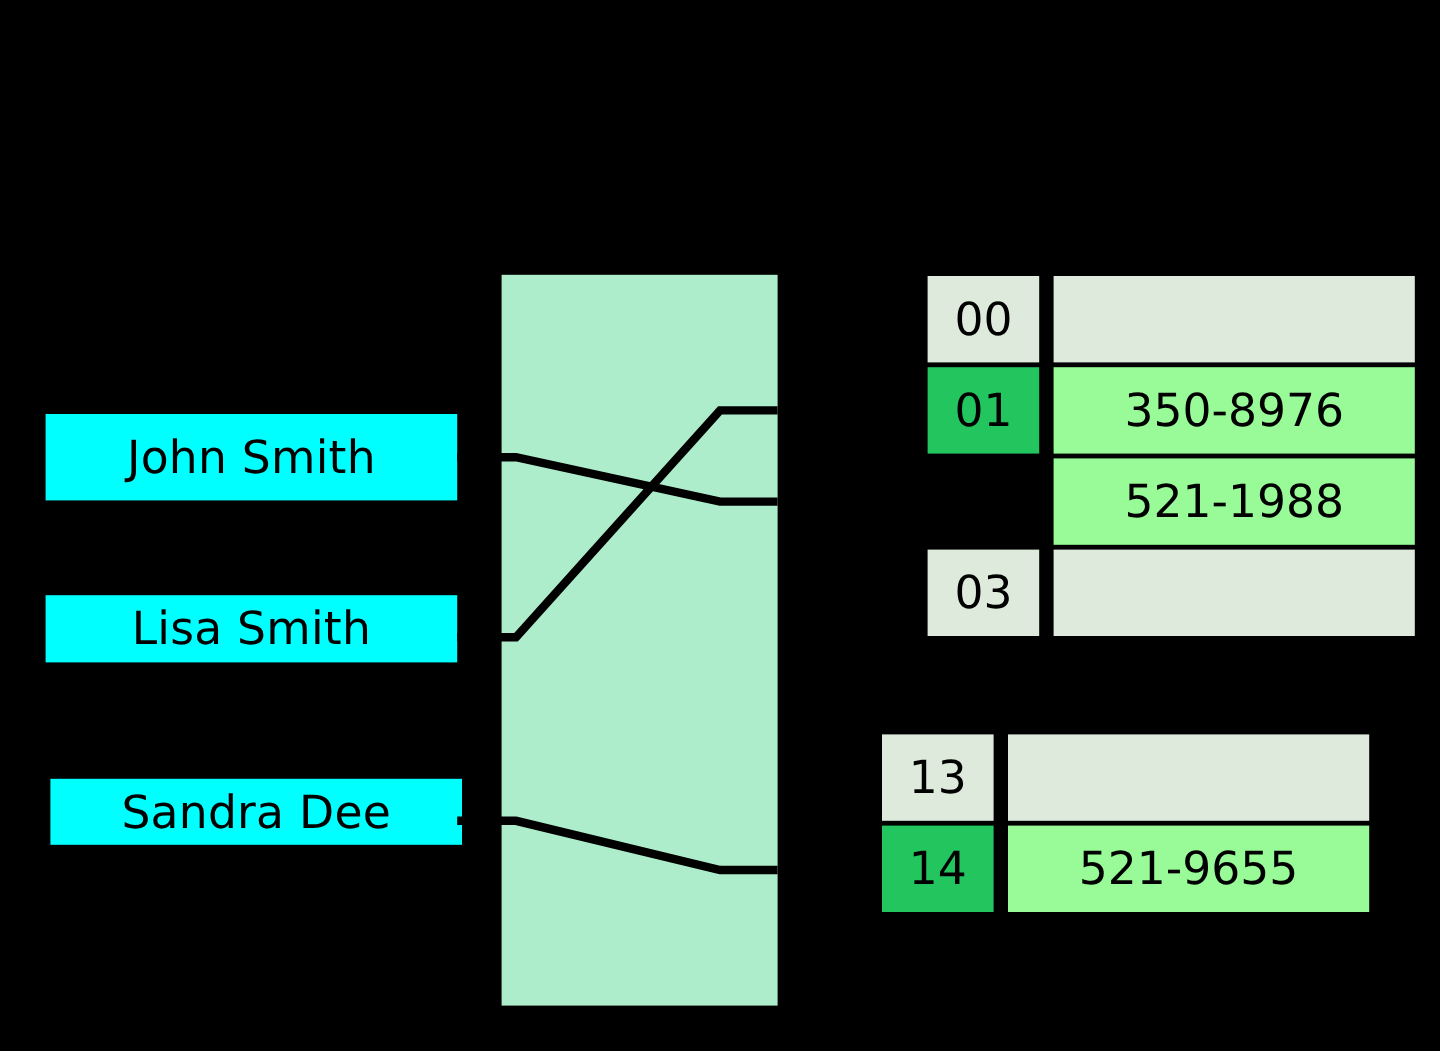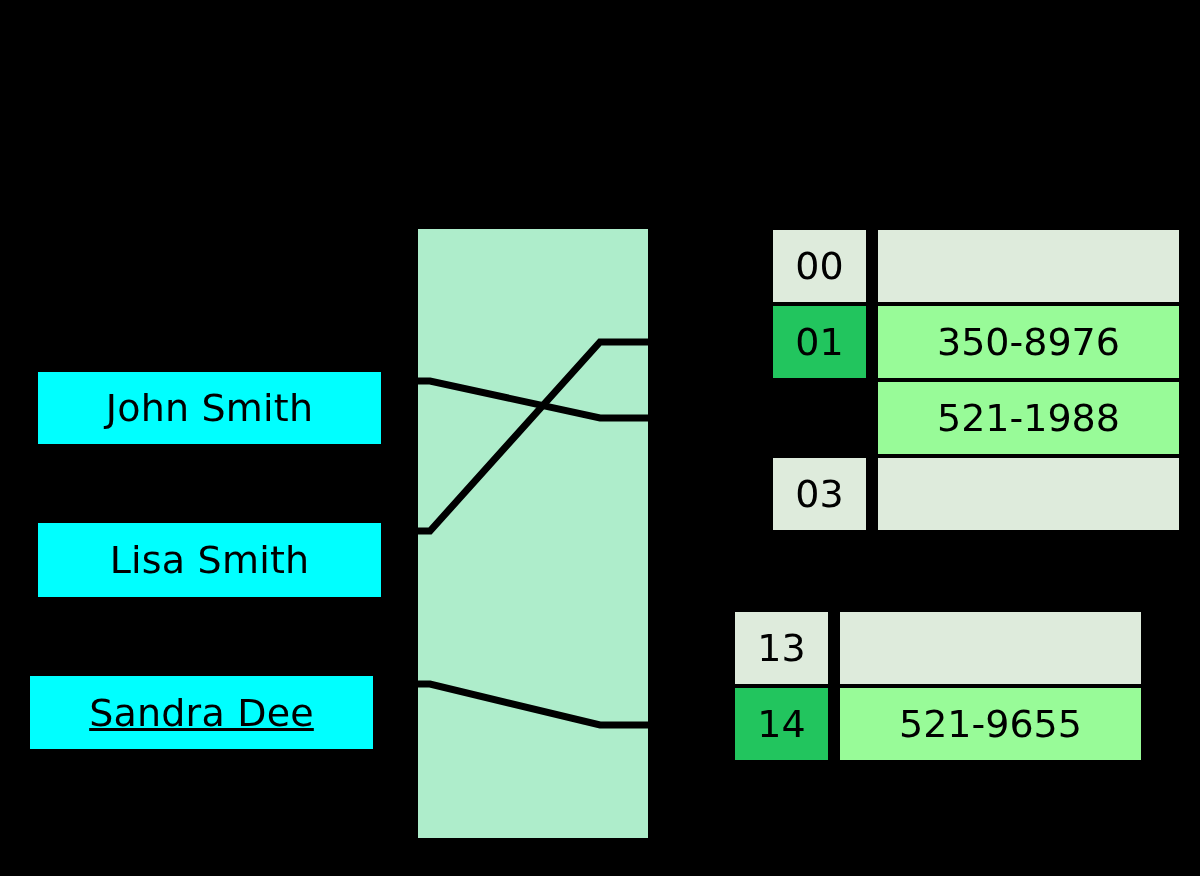--- a/index.html
+++ b/index.html
@@ -24,21 +24,20 @@
     position: absolute;
     background: #00FFFF;
     color: #000000;
     display: flex;
     align-items: center;
     justify-content: center;
     font-size: 38px;
     line-height: 1;
     letter-spacing: 0.2px;
     box-sizing: border-box;
-    margin-top: 27px;
   }
 
   
   #hash-box {
     position: absolute;
     left: 418px;
     top: 229px;
     width: 230px;
     height: 609px;
     background: #AEEDCB;
@@ -124,25 +123,25 @@
 </style>
 </head>
 <body>
 
 <div id="stage">
 
   <div class="key-box" style="left:38px; top:345px; width:343px; height:72px;">
     <span>John Smith</span>
   </div>
 
-  <div class="key-box" style="left:38px; top:496px; width:343px; height:74px;">
+  <div class="key-box" style="left:38px; top:496px; width:343px; height:56px;">
     <span>Lisa Smith</span>
   </div>
 
-  <div class="key-box" style="left:30px; top:649px; width:343px; height:73px;text-decoration:underline;">
+  <div class="key-box" style="left:42px; top:649px; width:343px; height:55px;">
     <span>Sandra Dee</span>
   </div>
 
   <div id="hash-box">
     <span id="hash-label"></span>
   </div>
 
   <svg id="connectors" viewBox="0 0 1200 876" xmlns="http://www.w3.org/2000/svg">
     <path d="M 381 381 L 430 381 L 600 418 L 648 418"></path>
     <path d="M 381 531 L 430 531 L 600 342 L 648 342"></path>

